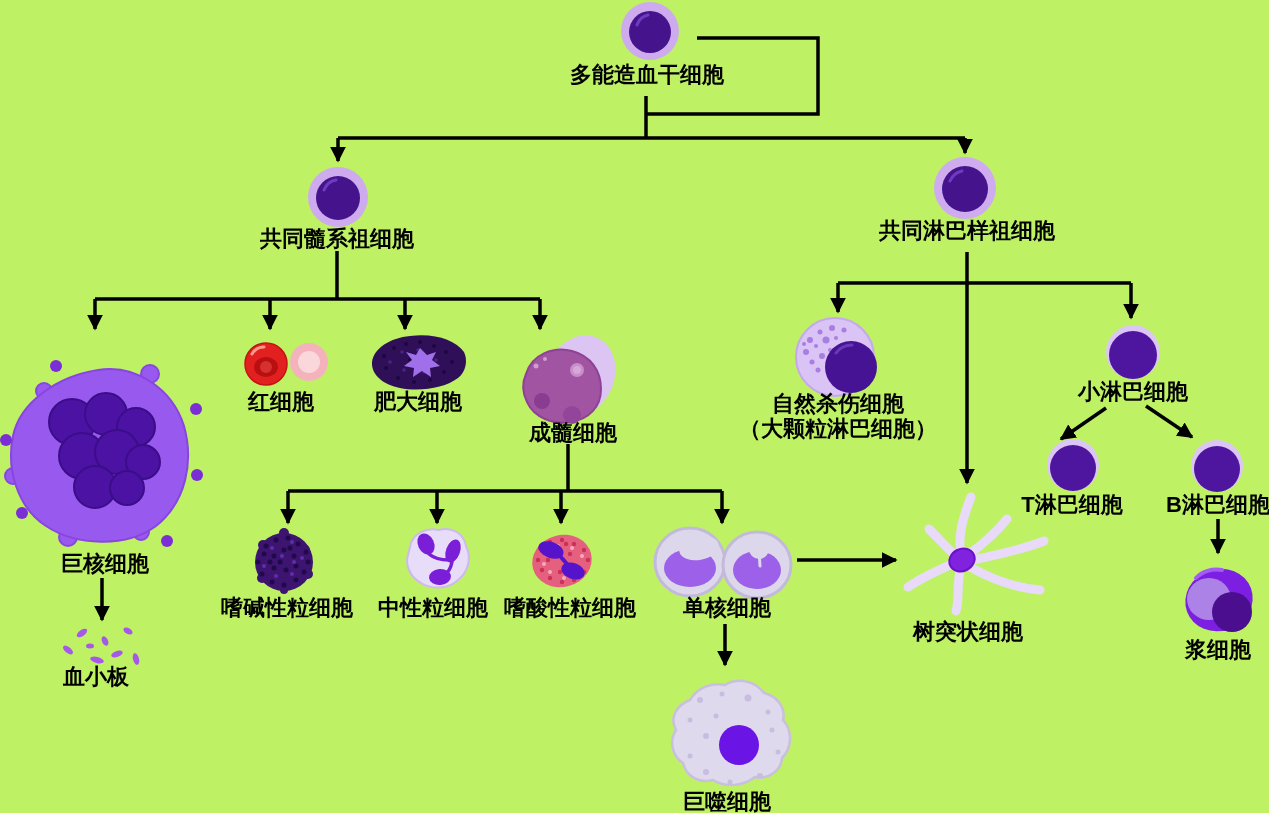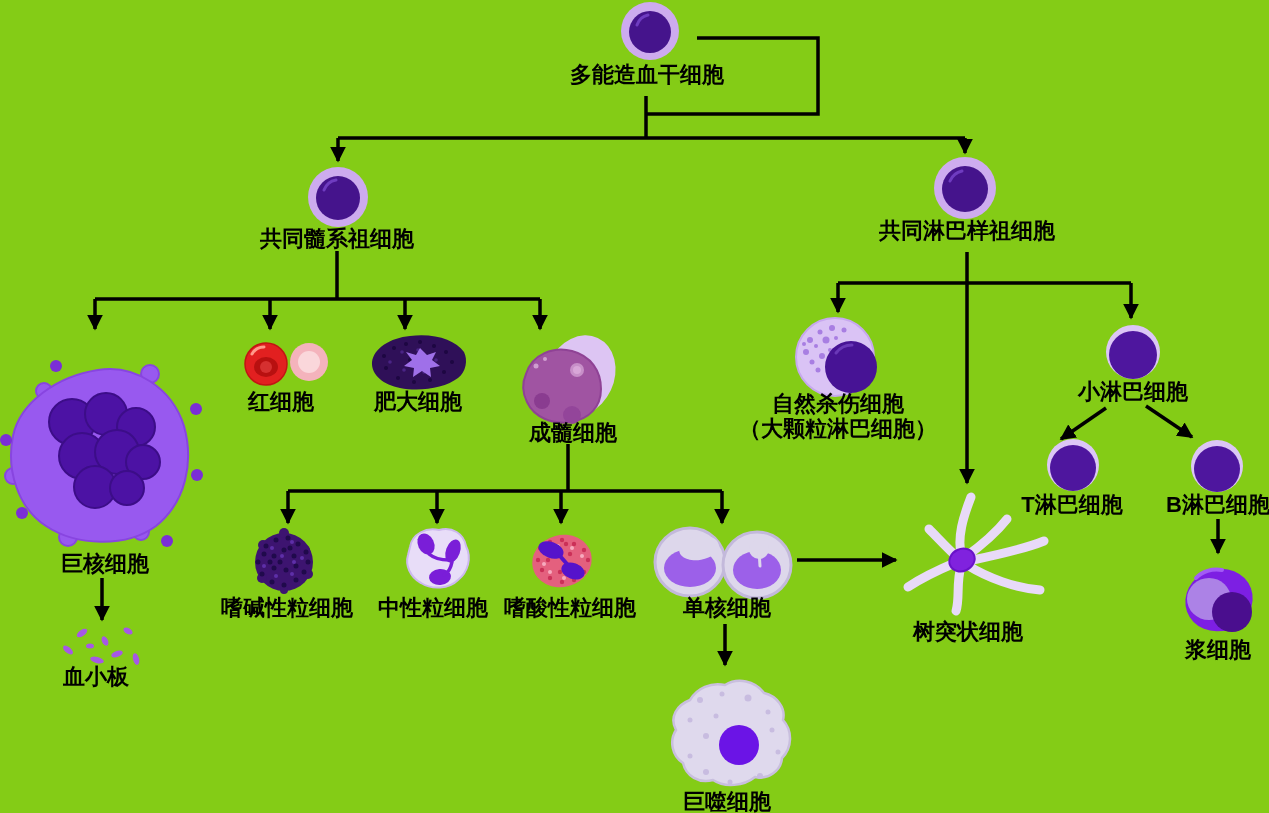--- a/index.html
+++ b/index.html
@@ -1,16 +1,16 @@
 <!DOCTYPE html>
 <html><head>
 <meta charset="utf-8">
 <style>
   html,body{margin:0;padding:0;background:#fff;}
-  .stage{position:relative;width:1269px;height:813px;background:#84cc16;overflow:hidden;}
+  .stage{position:relative;width:1269px;height:813px;background:#bef264;overflow:hidden;}
   svg{display:block;}
   text.lbl{
     font-family:"Liberation Sans", sans-serif;
     font-weight:bold;
     font-size:22px;
     fill:#000000;
     text-anchor:middle;
   }
   .edge{stroke:#000;stroke-width:3.5;fill:none;}
 </style>

